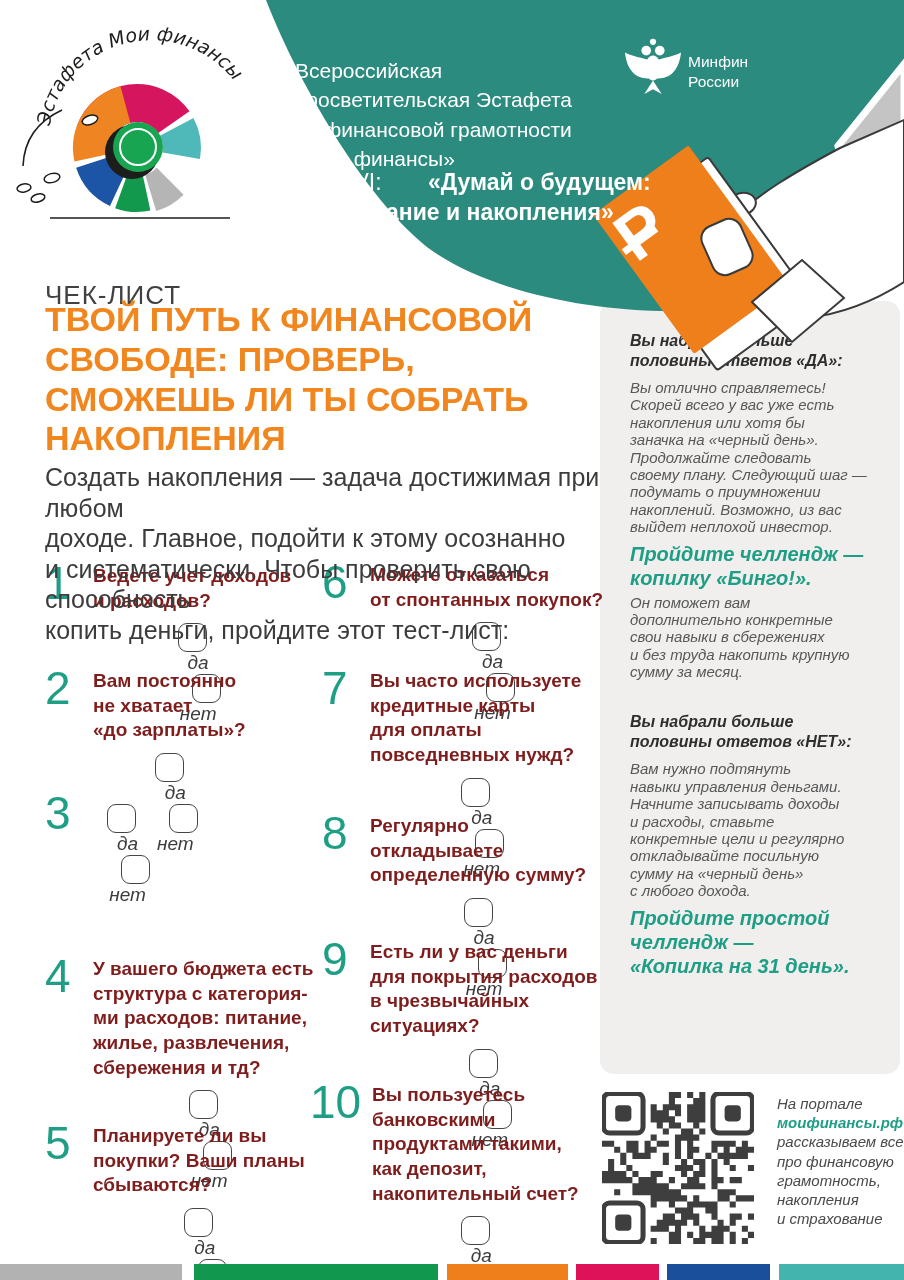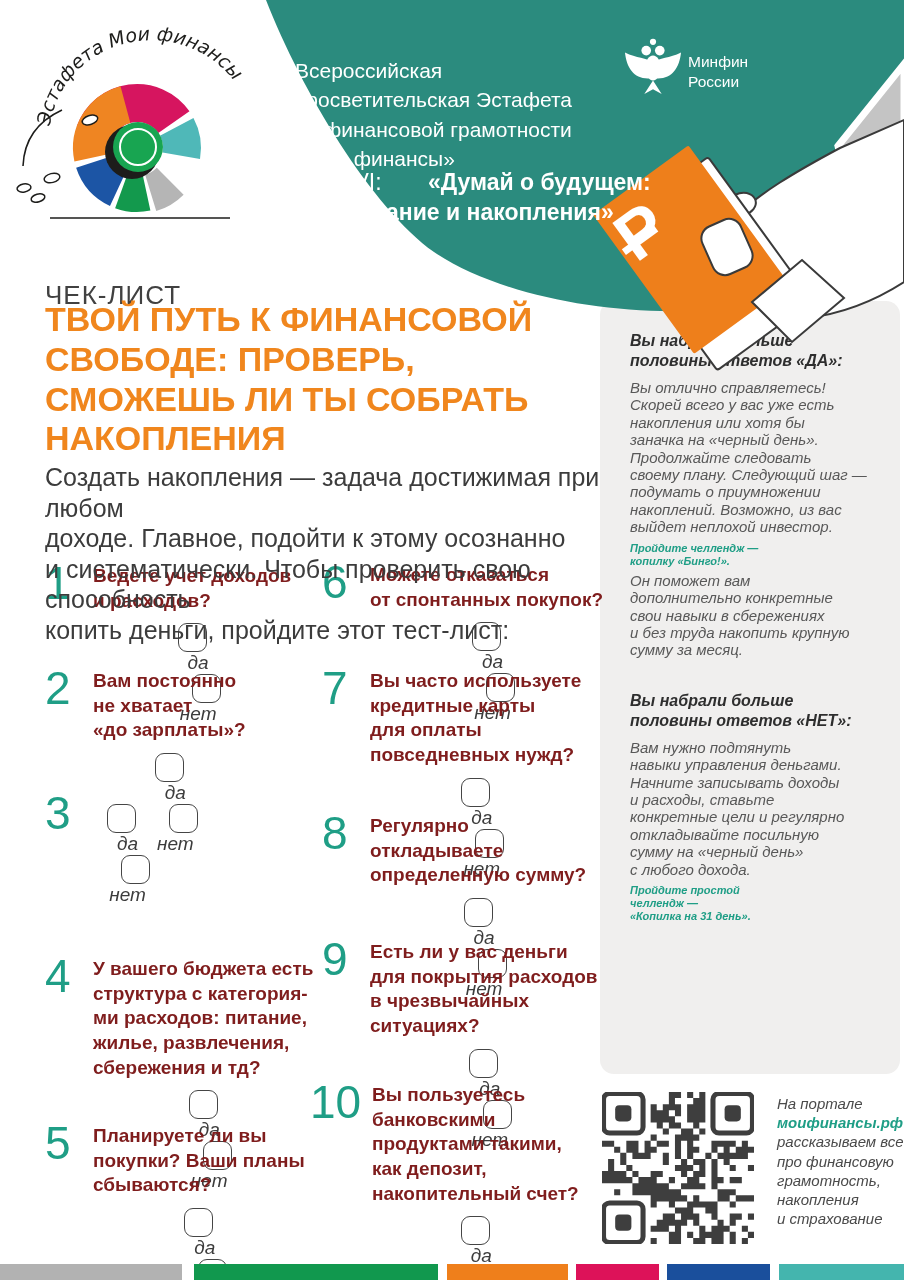--- a/index.html
+++ b/index.html
@@ -36,21 +36,21 @@
   .answers{display:flex;align-items:center;margin-top:10px;flex-direction:column;}
   .box{width:27px;height:27px;border:1.6px solid #454545;border-radius:9px;background:#fff;}
   .alabel{font-size:19px;font-style:italic;color:#3c3c3c;margin-left:12px;}
   .box.no{margin-left:28px;}
 
   
   #panel{left:600px;top:301px;width:300px;height:773px;background:var(--panel-gray);
          border-radius:14px;z-index:1;box-sizing:border-box;padding:30px 26px 0 30px;}
   .sb-h{font-size:16px;font-weight:bold;font-style:italic;color:#2e2e2e;line-height:1.25;margin:0 0 8px;}
   .sb-p{font-size:15px;font-style:italic;color:#585858;line-height:1.16;margin:0 0 6px;}
-  .sb-c{font-size:11px;font-weight:bold;font-style:italic;color:var(--accent-teal);
+  .sb-c{font-size:20px;font-weight:bold;font-style:italic;color:var(--accent-teal);
         line-height:1.2;margin:0 0 4px;}
   #no-block{margin-top:32px;}
 
   
   #qr-box{left:602px;top:1092px;width:152px;height:152px;z-index:2;}
   #qr-text{left:777px;top:1094px;width:130px;font-size:15px;font-style:italic;
            color:#4a4a4a;line-height:1.28;z-index:2;}
   #qr-text .link{color:var(--accent-teal);font-weight:bold;}
 
   

